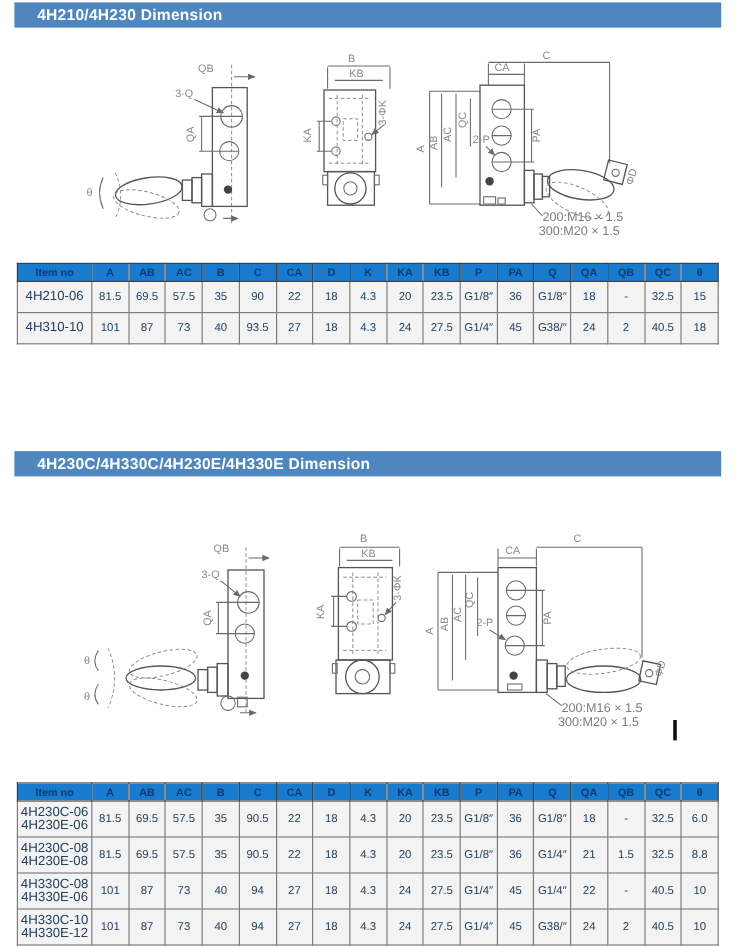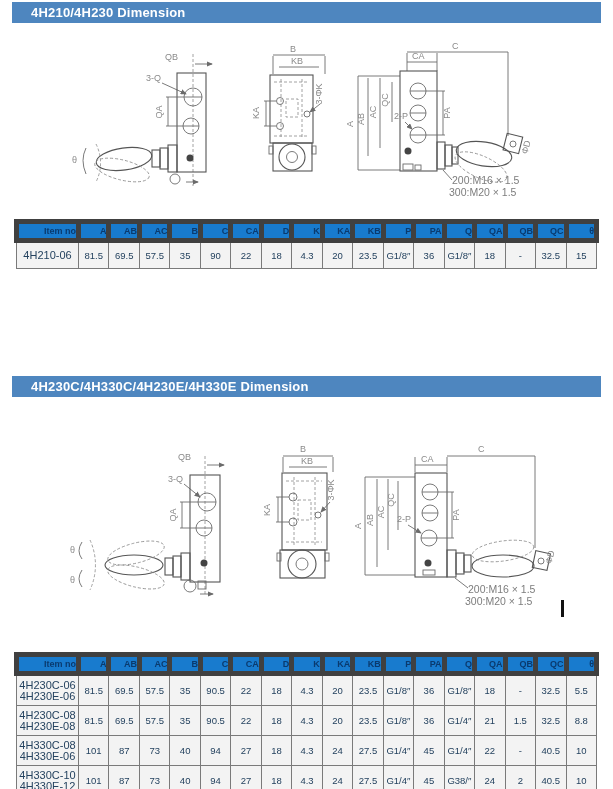--- a/index.html
+++ b/index.html
@@ -5,21 +5,21 @@
   html,body{margin:0;padding:0;background:#ffffff;}
   .page{position:relative;width:613px;height:789px;background:#ffffff;overflow:hidden;
         font-family:"Liberation Sans",sans-serif;}
   .section-bar{position:absolute;left:12px;width:589px;height:21px;background:#4e86bf;
         color:#ffffff;font-size:13px;font-weight:bold;line-height:21px;padding-left:19px;
         box-sizing:border-box;letter-spacing:.2px;}
   .drawing{position:absolute;left:0;}
   table.dim-table{position:absolute;left:14px;width:585px;border-collapse:collapse;
         table-layout:fixed;border:1px solid #4d4d4d;}
   table.dim-table th{background:#187bce;color:#0a3a6e;font-size:9px;font-weight:bold;
-        height:14px;border:5px solid #404040;padding:0;text-align:right;overflow:hidden;}
+        height:14px;border:1px solid #404040;padding:0;text-align:center;overflow:hidden;}
   table.dim-table td{background:#f3f3f3;color:#24425f;font-size:9.5px;text-align:center;
         border:1px solid #7a7a7a;padding:0;white-space:pre-line;overflow:hidden;}
   table.dim-table td:first-child{font-size:11px;line-height:11px;}
   table.t1 td{height:25px;}
   table.t2 td{height:29px;}
   svg text{fill:#8a8a8a;font-family:"Liberation Sans",sans-serif;font-size:9px;}
   svg .ln{stroke:#6b6b6b;stroke-width:.9;fill:none;}
   svg .body{stroke:#555555;stroke-width:1.1;fill:none;}
   svg .dash{stroke:#8a8a8a;stroke-width:.8;fill:none;stroke-dasharray:3 2;}
   svg .fillk{fill:#444444;stroke:none;}
@@ -203,20 +203,40 @@
           <td>20</td>
           <td>23.5</td>
           <td>G1/8″</td>
           <td>36</td>
           <td>G1/8″</td>
           <td>18</td>
           <td>-</td>
           <td>32.5</td>
           <td>15</td>
         </tr>
+        <tr>
+          <td>4H310-10</td>
+          <td>101</td>
+          <td>87</td>
+          <td>73</td>
+          <td>40</td>
+          <td>93.5</td>
+          <td>27</td>
+          <td>18</td>
+          <td>4.3</td>
+          <td>24</td>
+          <td>27.5</td>
+          <td>G1/4″</td>
+          <td>45</td>
+          <td>G38/″</td>
+          <td>24</td>
+          <td>2</td>
+          <td>40.5</td>
+          <td>18</td>
+        </tr>
       </tbody>
     </table>
 
   <div class="section-bar" style="top:376px">
     <span>4H230C/4H330C/4H230E/4H330E Dimension</span>
   </div>
 
   <svg class="drawing" style="top:426px" width="613" height="222" viewBox="0 0 613 222">
     <defs>
       <marker id="arrB" markerWidth="7" markerHeight="6" refX="6" refY="3" orient="auto">
@@ -389,21 +409,21 @@
           <td>18</td>
           <td>4.3</td>
           <td>20</td>
           <td>23.5</td>
           <td>G1/8″</td>
           <td>36</td>
           <td>G1/8″</td>
           <td>18</td>
           <td>-</td>
           <td>32.5</td>
-          <td>5.5</td>
+          <td>6.0</td>
         </tr>
         <tr>
           <td>4H230C-08
 4H230E-08</td>
           <td>81.5</td>
           <td>69.5</td>
           <td>57.5</td>
           <td>35</td>
           <td>90.5</td>
           <td>22</td>

